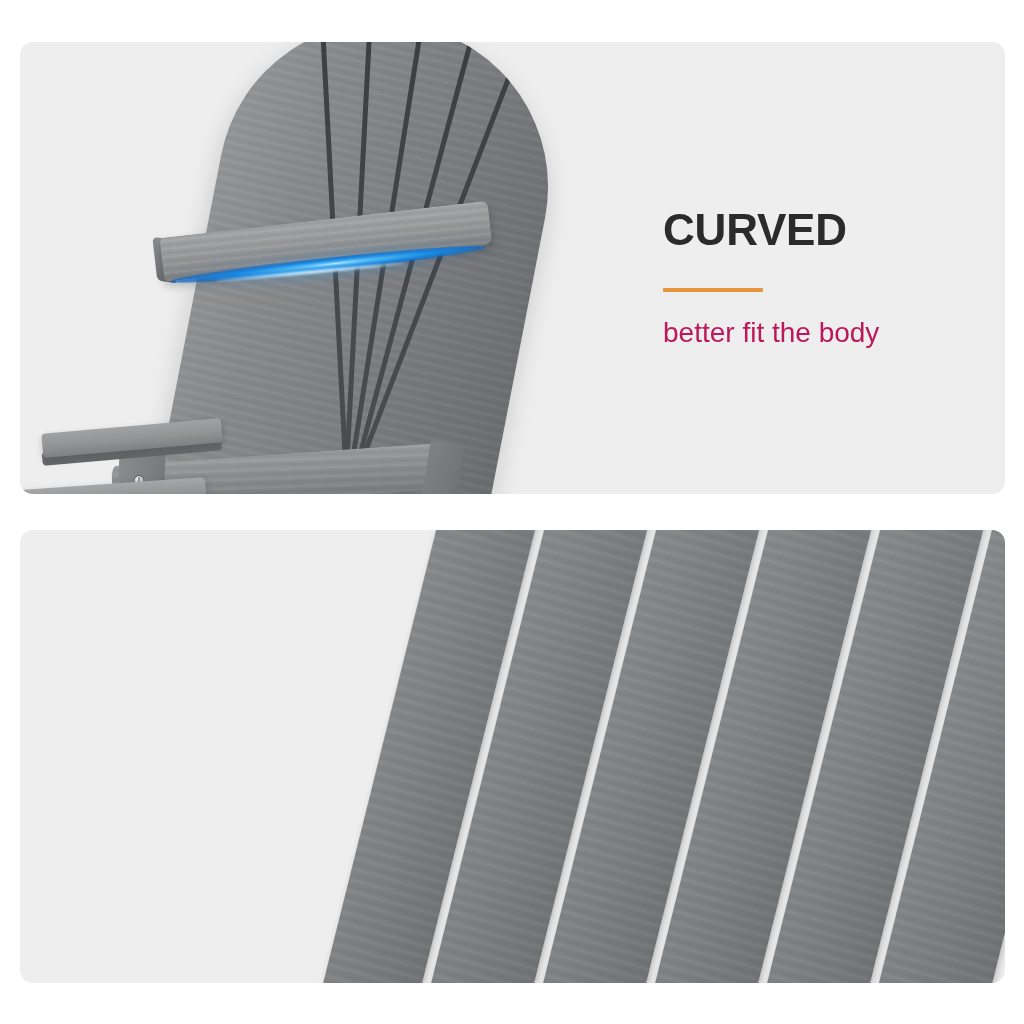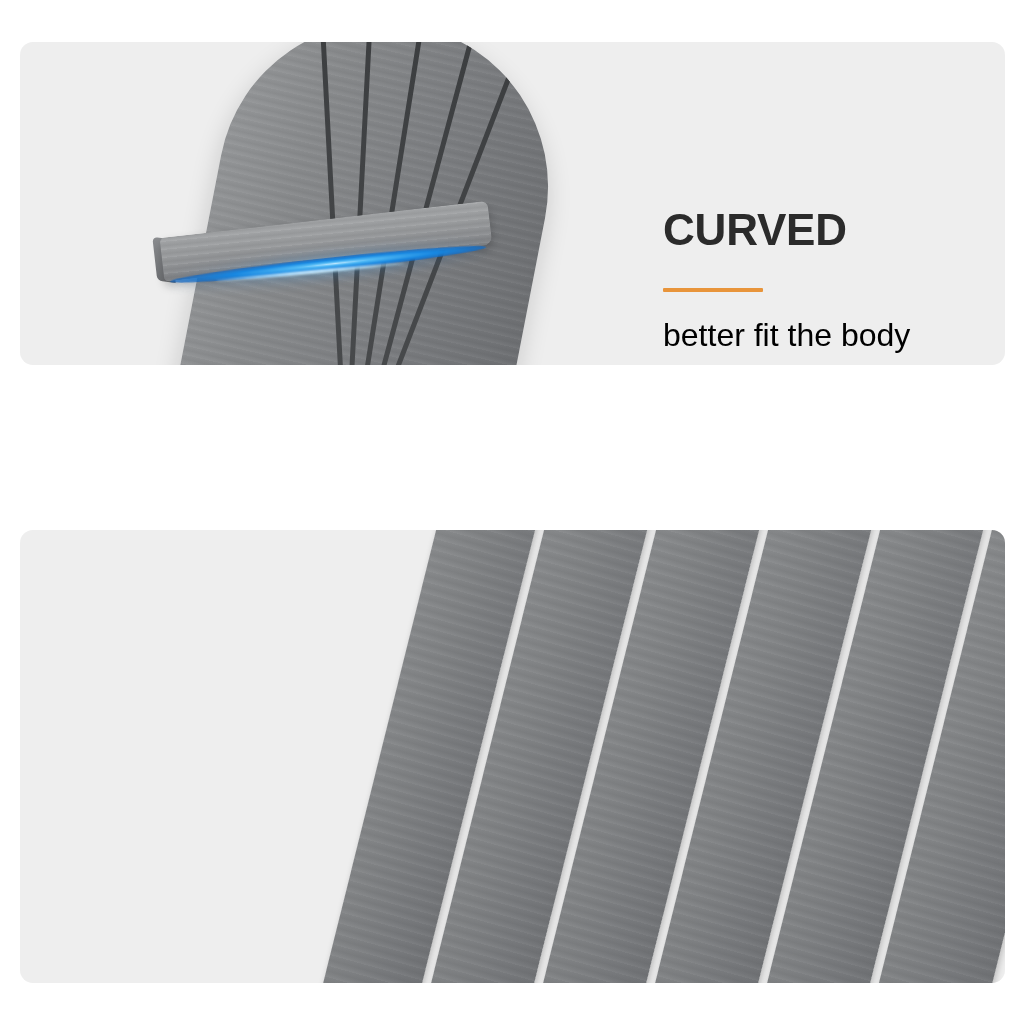--- a/index.html
+++ b/index.html
@@ -21,21 +21,21 @@
     background: #ffffff;
   }
 
   
   .panel {
     position: absolute;
     background: #eeeeee;
     border-radius: 13px;
     overflow: hidden;
   }
-  .panel-top    { left: 20px;  top: 42px;  width: 985px; height: 323px; }
+  .panel-top    { left: 20px;  top: 42px;  width: 985px; height: 452px; }
   .panel-bottom { left: 20px;  top: 530px; width: 985px; height: 453px; }
 
   
   .copy { position: absolute; }
   .copy-top    { left: 643px; top: 162px; width: 330px; }
 
   .headline {
     font-size: 44px;
     font-weight: bold;
     line-height: 1.16;
@@ -45,23 +45,23 @@
     white-space: nowrap;
   }
   .rule {
     height: 4px;
     background: #e8943a;
     margin-top: 33px;
     border-radius: 1px;
   }
   .rule-top    { width: 100px; }
   .subline {
-    font-size: 32px;
+    font-size: 28px;
     font-weight: normal;
-    color: #000000;
+    color: #be185d;
     margin: 0;
     padding-top: 25px;
     white-space: nowrap;
   }
   .screw {
     position: absolute;
     width: 9px; height: 9px;
     border-radius: 50%;
     background: radial-gradient(circle at 38% 34%, #f2f2f2 0%, #c9c9c9 46%, #8c8e90 100%);
     box-shadow: 0 0 0 0.7px rgba(40,40,42,0.55), 0 1px 1.4px rgba(0,0,0,0.35);

